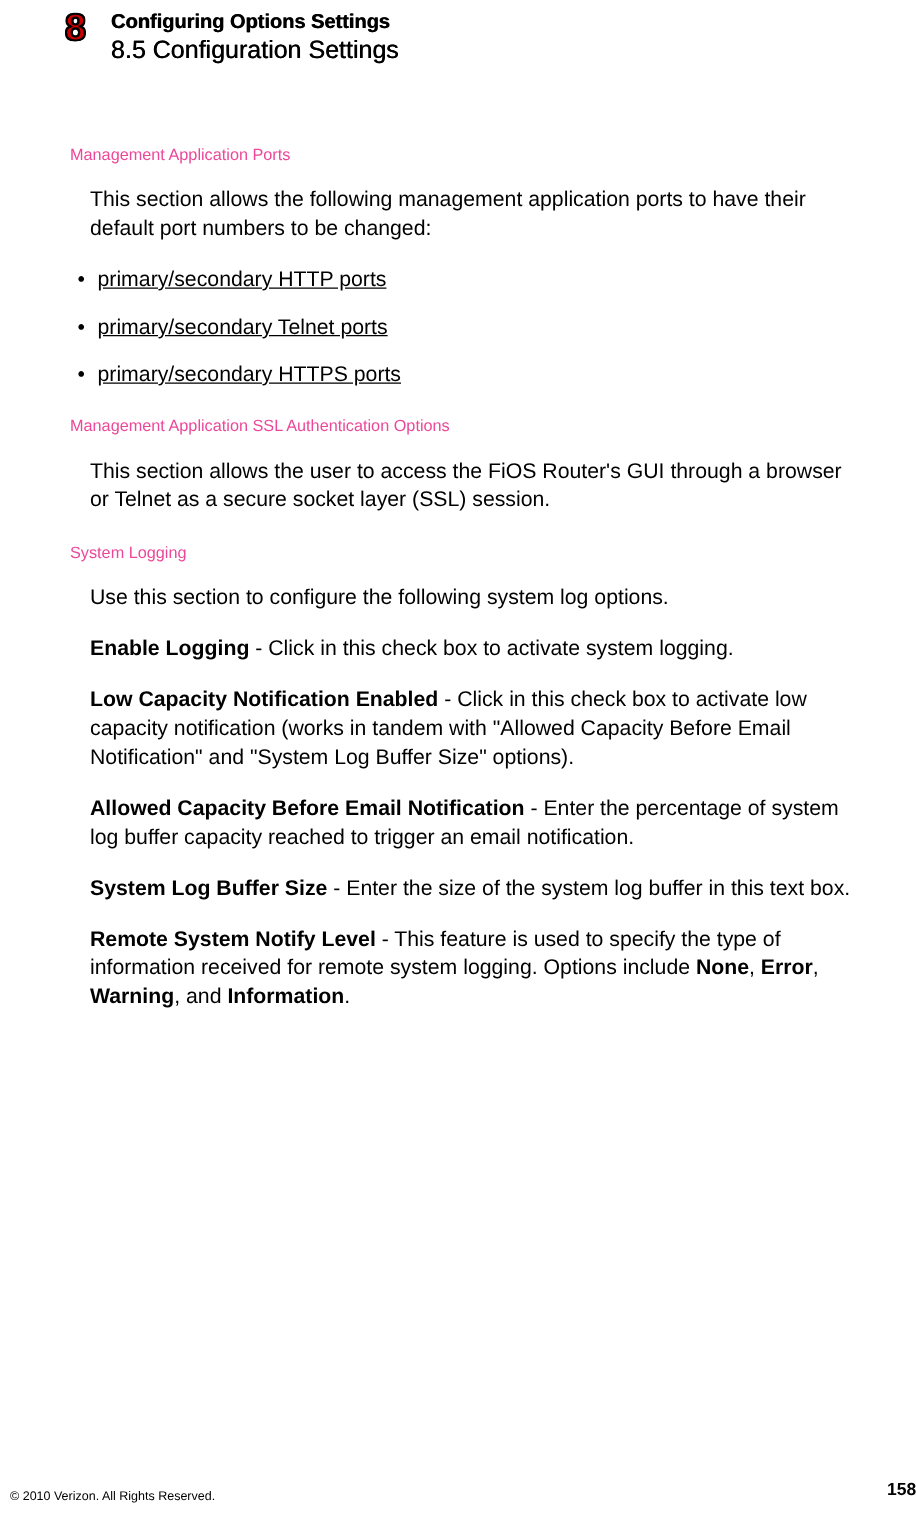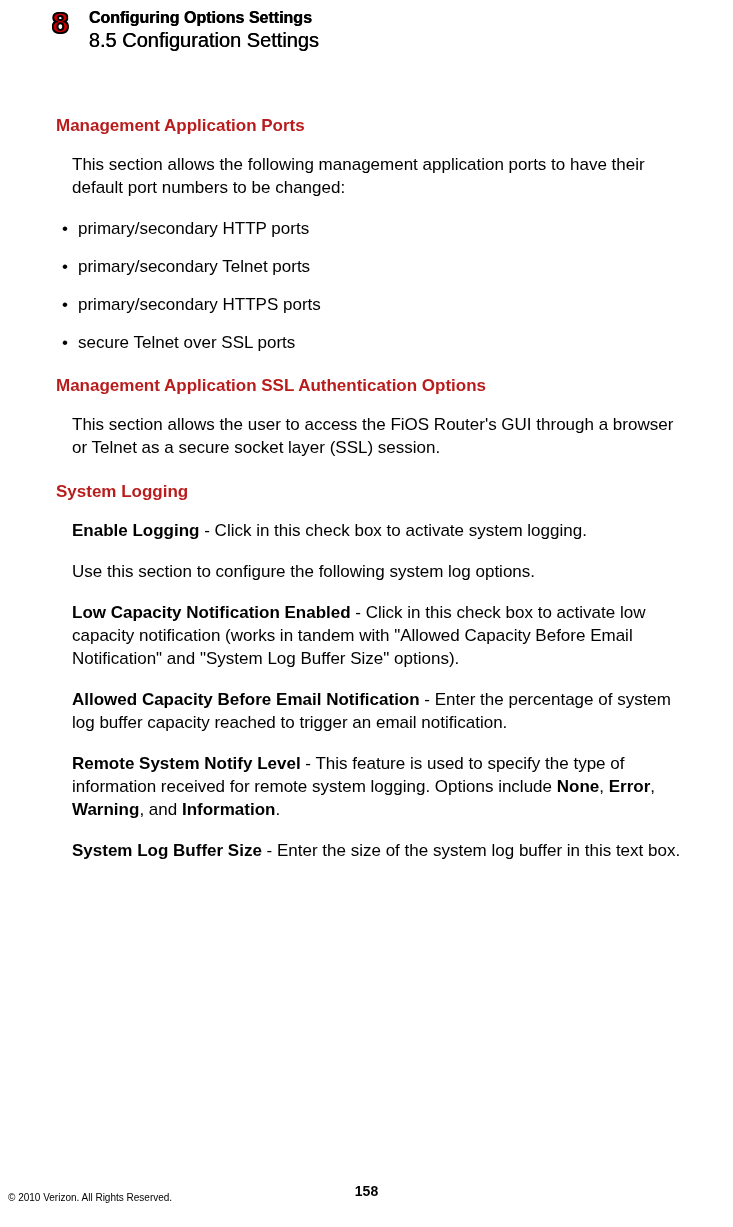--- a/index.html
+++ b/index.html
@@ -39,55 +39,56 @@
       text-shadow: 0.4px 0 0 #000;
       margin-top: 2px;
     }
     .content {
       position: absolute;
       top: 116px;
       left: 56px;
       right: 40px;
     }
     .red-heading {
-      color: #b91c1c;
-      font-size: 17px;
-      font-weight: 700;
+      color: #ec4899;
+      font-size: 13px;
+      font-weight: 400;
       margin-bottom: 18px;
     }
     .body-text {
       font-size: 17px;
       line-height: 1.35;
       margin-bottom: 18px;
       margin-left: 16px;
     }
     ul.bullets {
       list-style: none;
       margin-bottom: 18px;
+      text-decoration: underline;
     }
     ul.bullets li {
       font-size: 17px;
       line-height: 1.3;
       margin-bottom: 16px;
       padding-left: 22px;
       position: relative;
     }
     ul.bullets li::before {
       content: "•";
       position: absolute;
       left: 6px;
       top: 0;
     }
     .bold { font-weight: 700; }
     .page-num {
       position: absolute;
       bottom: 28px;
       left: 0;
       right: 0;
-      text-align: center;
+      text-align: right;
       font-size: 14px;
       font-weight: 700;
     }
     .copyright {
       position: absolute;
       bottom: 24px;
       left: 8px;
       font-size: 10px;
     }
     .section-block { margin-bottom: 22px; }
@@ -105,50 +106,49 @@
 
 <div class="content">
 
   <div class="section-block">
     <div class="red-heading">Management Application Ports</div>
     <div class="body-text">This section allows the following management application ports to have their default port numbers to be changed:</div>
     <ul class="bullets">
       <li>primary/secondary HTTP ports</li>
       <li>primary/secondary Telnet ports</li>
       <li>primary/secondary HTTPS ports</li>
-      <li>secure Telnet over SSL ports</li>
     </ul>
   </div>
 
   <div class="section-block">
     <div class="red-heading">Management Application SSL Authentication Options</div>
     <div class="body-text">This section allows the user to access the FiOS Router's GUI through a browser or Telnet as a secure socket layer (SSL) session.</div>
   </div>
 
   <div class="section-block">
     <div class="red-heading">System Logging</div>
+    <div class="body-text">Use this section to configure the following system log options.</div>
+
     <div class="body-text">
       <span class="bold">Enable Logging</span><span> - Click in this check box to activate system logging.</span>
     </div>
-
-    <div class="body-text">Use this section to configure the following system log options.</div>
 
     <div class="body-text">
       <span class="bold">Low Capacity Notification Enabled</span><span> - Click in this check box to activate low capacity notification (works in tandem with "Allowed Capacity Before Email Notification" and "System Log Buffer Size" options).</span>
     </div>
 
     <div class="body-text">
       <span class="bold">Allowed Capacity Before Email Notification</span><span> - Enter the percentage of system log buffer capacity reached to trigger an email notification.</span>
     </div>
 
     <div class="body-text">
-      <span class="bold">Remote System Notify Level</span><span> - This feature is used to specify the type of information received for remote system logging. Options include </span><span class="bold">None</span><span>, </span><span class="bold">Error</span><span>, </span><span class="bold">Warning</span><span>, and </span><span class="bold">Information</span><span>.</span>
+      <span class="bold">System Log Buffer Size</span><span> - Enter the size of the system log buffer in this text box.</span>
     </div>
 
     <div class="body-text">
-      <span class="bold">System Log Buffer Size</span><span> - Enter the size of the system log buffer in this text box.</span>
+      <span class="bold">Remote System Notify Level</span><span> - This feature is used to specify the type of information received for remote system logging. Options include </span><span class="bold">None</span><span>, </span><span class="bold">Error</span><span>, </span><span class="bold">Warning</span><span>, and </span><span class="bold">Information</span><span>.</span>
     </div>
   </div>
 
 </div>
 
 <div class="page-num">158</div>
 <div class="copyright">© 2010 Verizon. All Rights Reserved.</div>
 
 </body></html>

